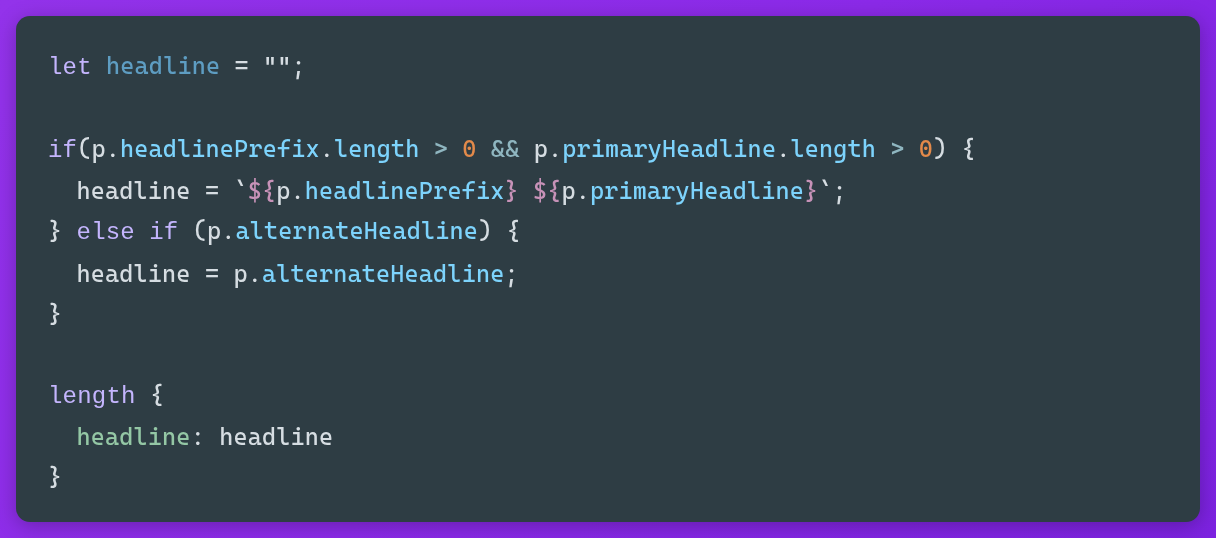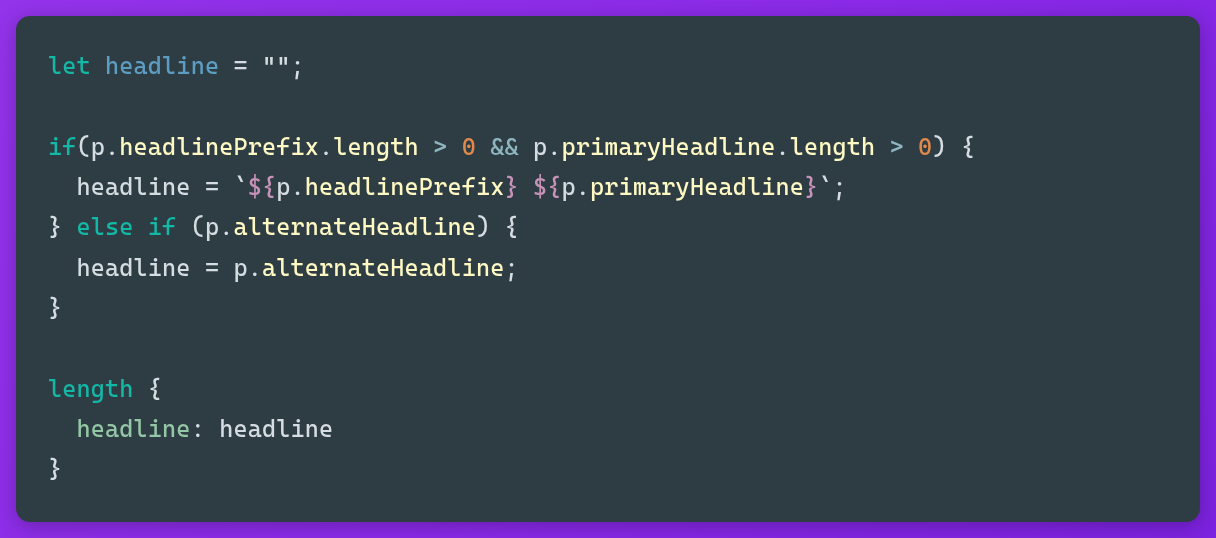--- a/index.html
+++ b/index.html
@@ -22,24 +22,24 @@
     box-shadow: 0 4px 20px rgba(0,0,0,0.25);
   }
   pre.code {
     font-family: ui-monospace, "SF Mono", "Cascadia Code", Menlo, Consolas, monospace;
     font-size: 24px;
     line-height: 1.68;
     color: #d6dde2;
     white-space: pre;
     letter-spacing: 0.2px;
   }
-  .tok-kw   { color: #14b8a6; }  
+  .tok-kw   { color: #c4b5fd; font-family: Liberation Mono, monospace; }  
   .tok-var  { color: #5e9dc2; }  
   .tok-id   { color: #d6dde2; }  
-  .tok-prop { color: #fef9c3; }  
+  .tok-prop { color: #7dd3fc; }  
   .tok-num  { color: #e38a4a; }  
   .tok-str  { color: #d6dde2; }  
   .tok-op   { color: #8fb6c0; }  
   .tok-interp { color: #c792b8; } 
   .tok-obj  { color: #94c7a5; }  
 </style>
 </head>
 <body>
 
 <div class="card">

